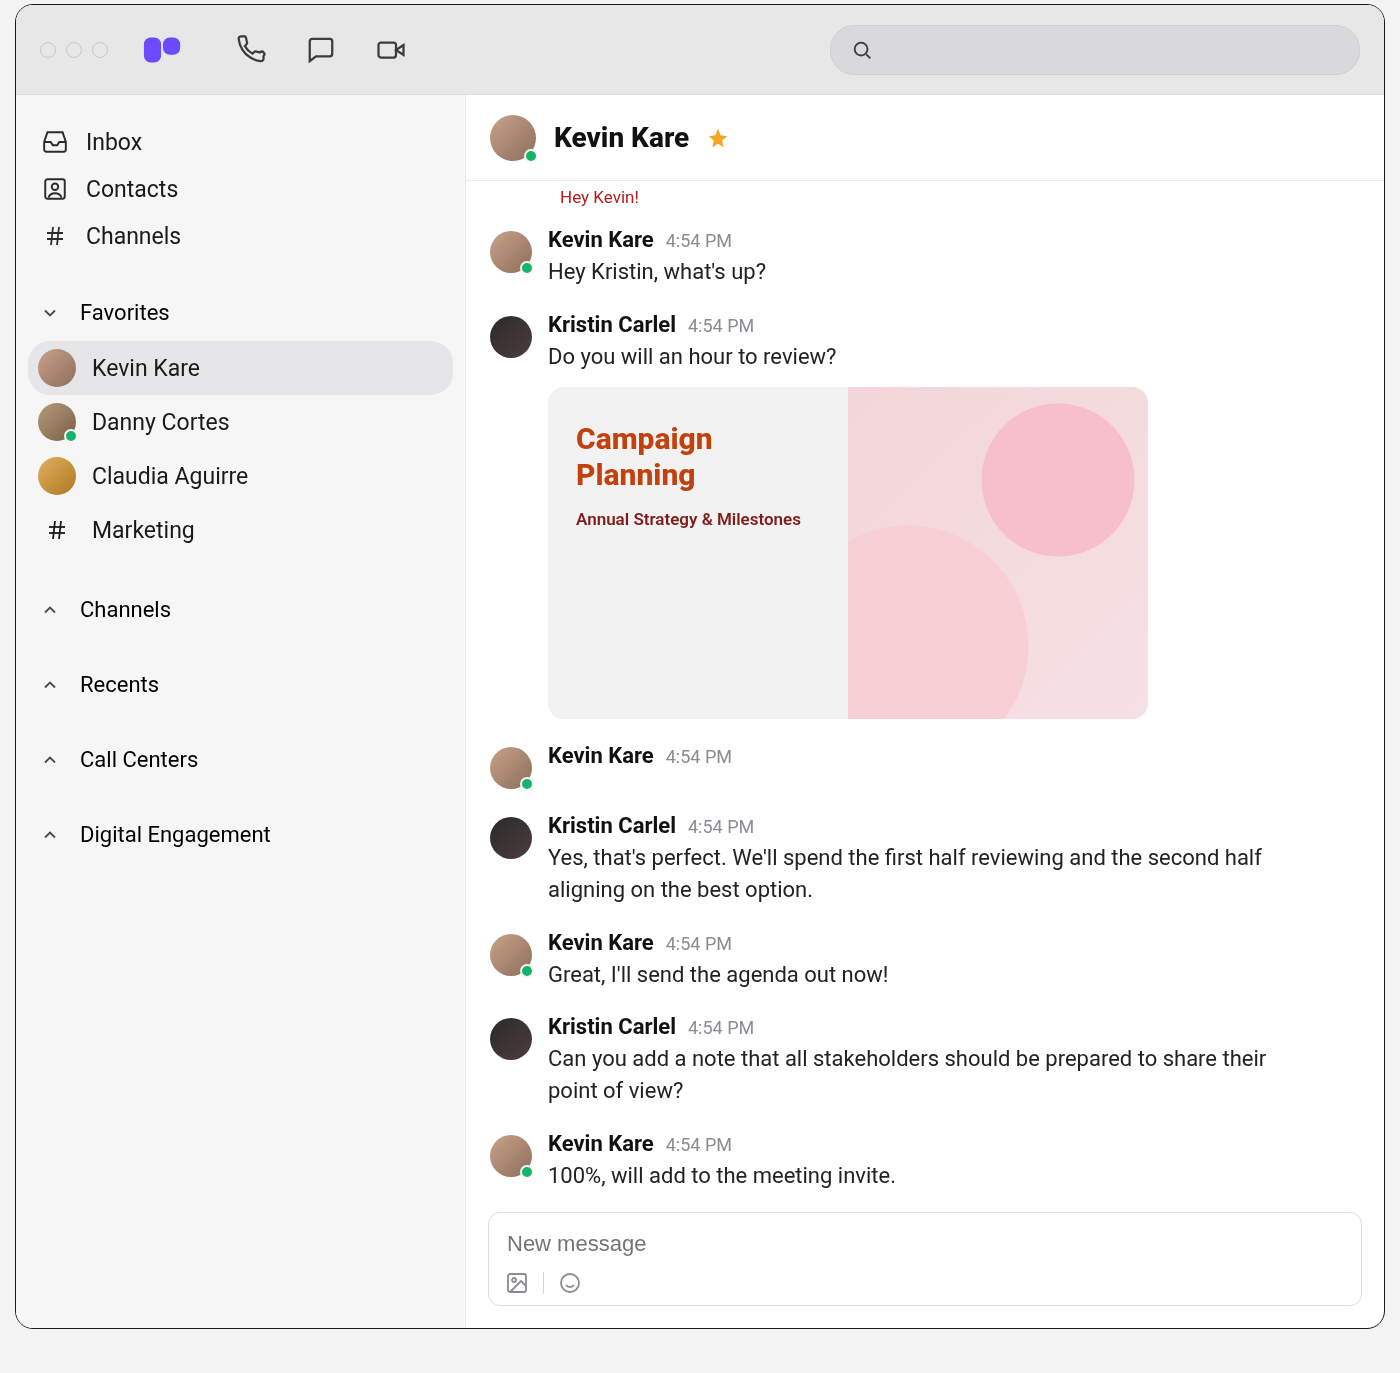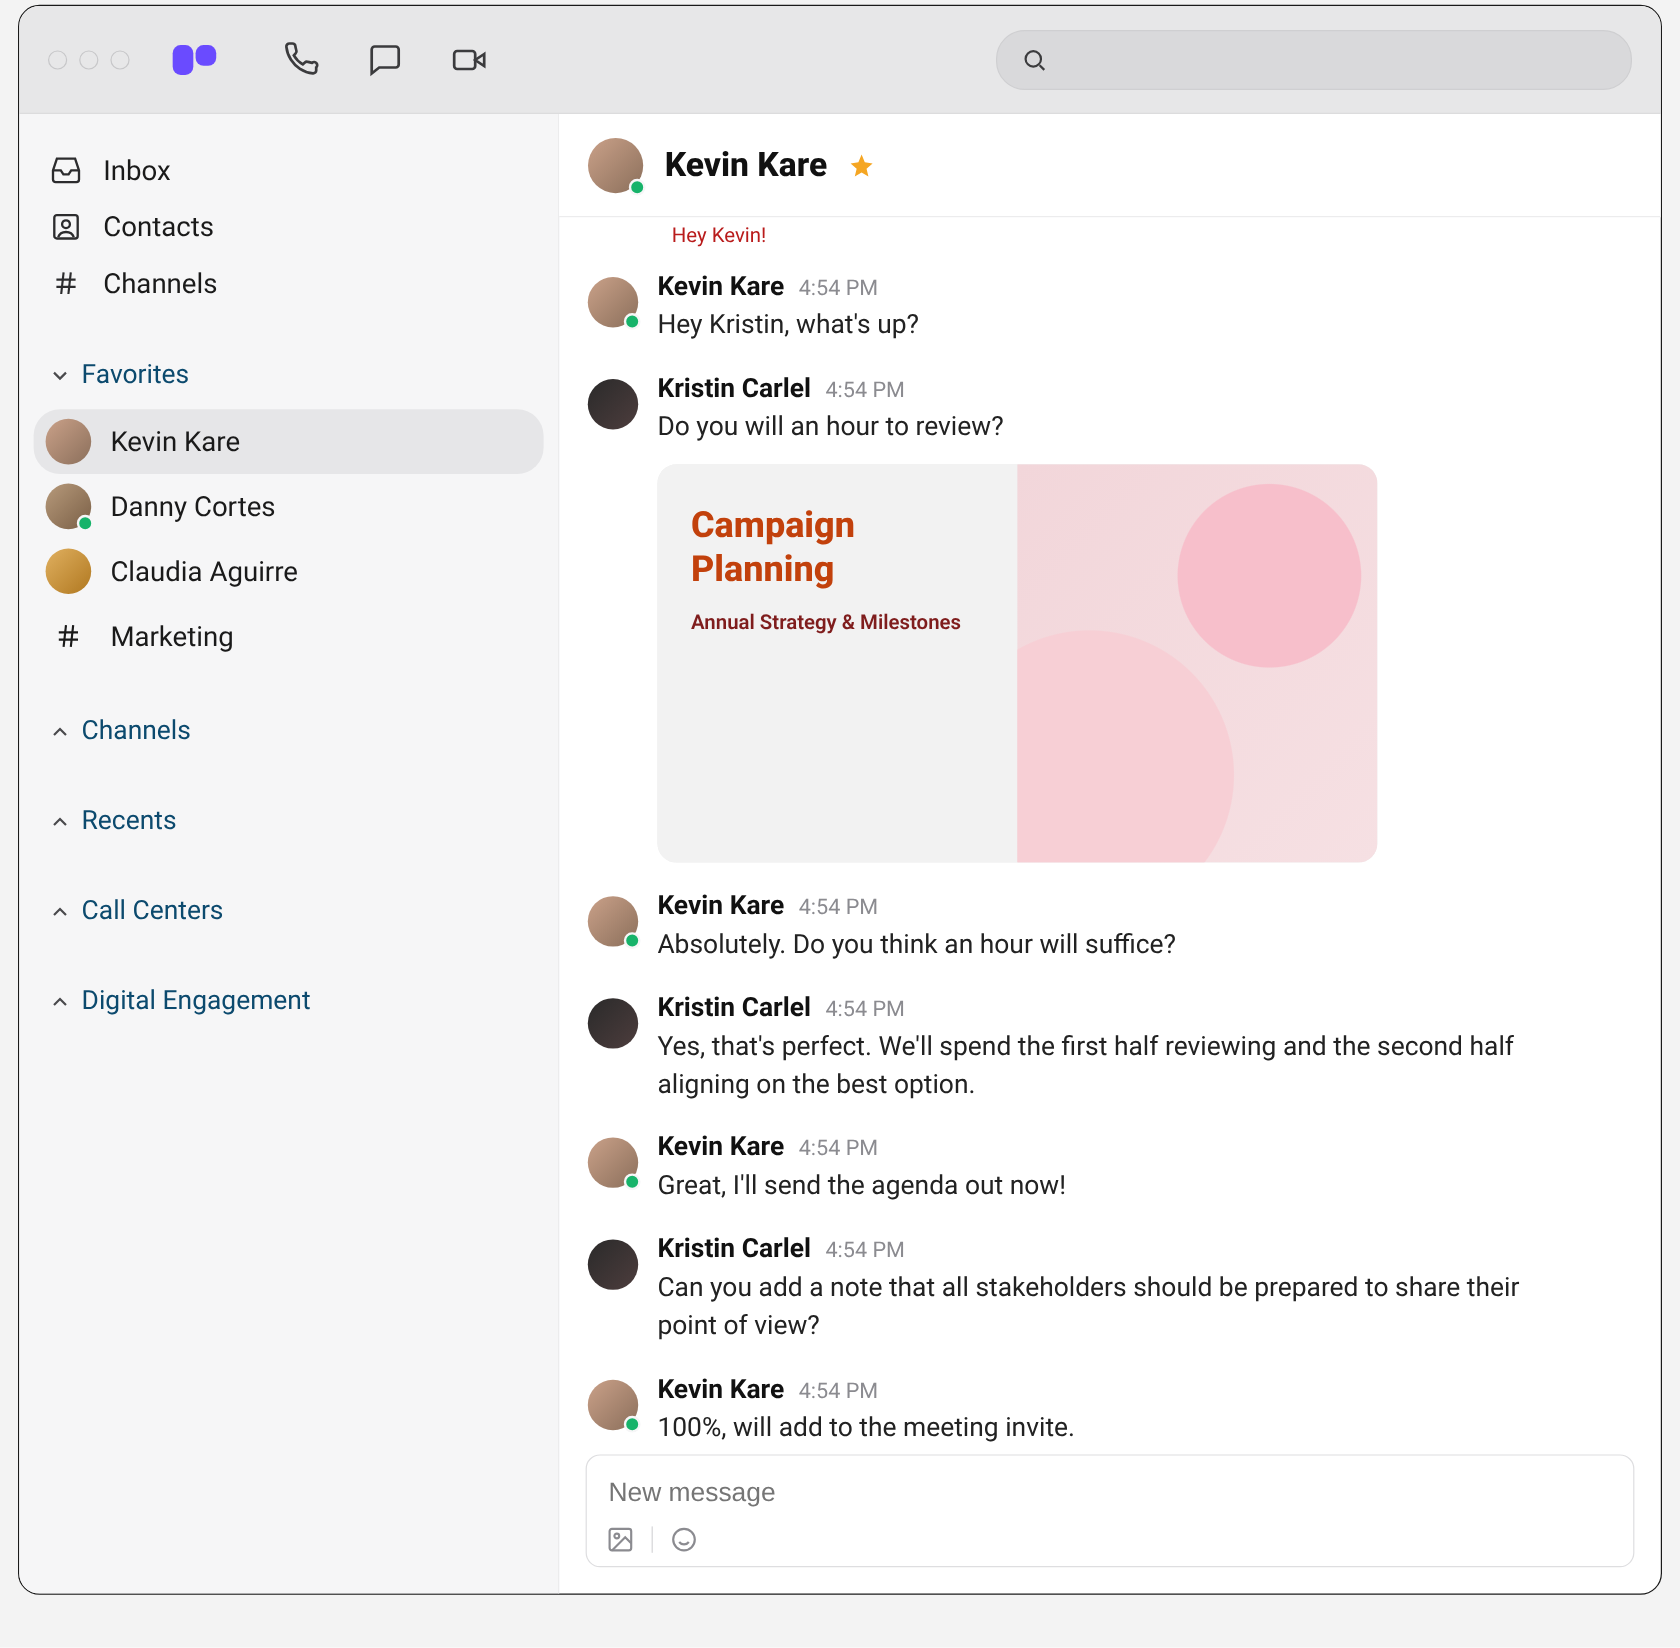--- a/index.html
+++ b/index.html
@@ -67,23 +67,23 @@
     padding: 24px 12px 24px 12px;
     overflow-y: auto;
   }
   .nav-item {
     display: flex; gap: 18px;
     padding: 10px 14px; border-radius: 10px;
     font-size: 23px; color: #1a1a1a; cursor: pointer;
   }
   .nav-item .ico { width: 26px; height:26px; color:#2c2c2e; display:flex; align-items:center; justify-content:center;}
   .section {
-    display:flex; align-items:center; gap:8px;
+    display:flex; align-items:center; gap:20px;
     padding: 10px 12px; margin-top: 30px;
-    color:#0c4a6e; font-size: 22px; cursor:pointer;
+    color:#000000; font-size: 22px; cursor:pointer;
   }
   .section .chev { width:20px; height:20px; color:#4a4a4d; }
   .fav-list { padding-top: 6px; }
   .fav-item {
     display:flex; align-items:center; gap:16px;
     padding: 8px 10px; border-radius: 22px;
     font-size:23px; color:#1a1a1a; cursor:pointer;
   }
   .fav-item.active { background:#e6e6e8; }
   .avatar {
@@ -336,21 +336,20 @@
           </div>
           <div class="msg">
             <span class="avatar av-kevin">
               <span class="presence"></span>
             </span>
             <div>
               <div class="msg-head">
                 <span class="msg-name">Kevin Kare</span>
                 <span class="msg-time">4:54 PM</span>
               </div>
-              <div class="msg-text">Absolutely. Do you think an hour will suffice?</div>
             </div>
           </div>
           <div class="msg">
             <span class="avatar av-kristin"></span>
             <div>
               <div class="msg-head">
                 <span class="msg-name">Kristin Carlel</span>
                 <span class="msg-time">4:54 PM</span>
               </div>
               <div class="msg-text">Yes, that's perfect. We'll spend the first half reviewing and the second half aligning on the best option.</div>

